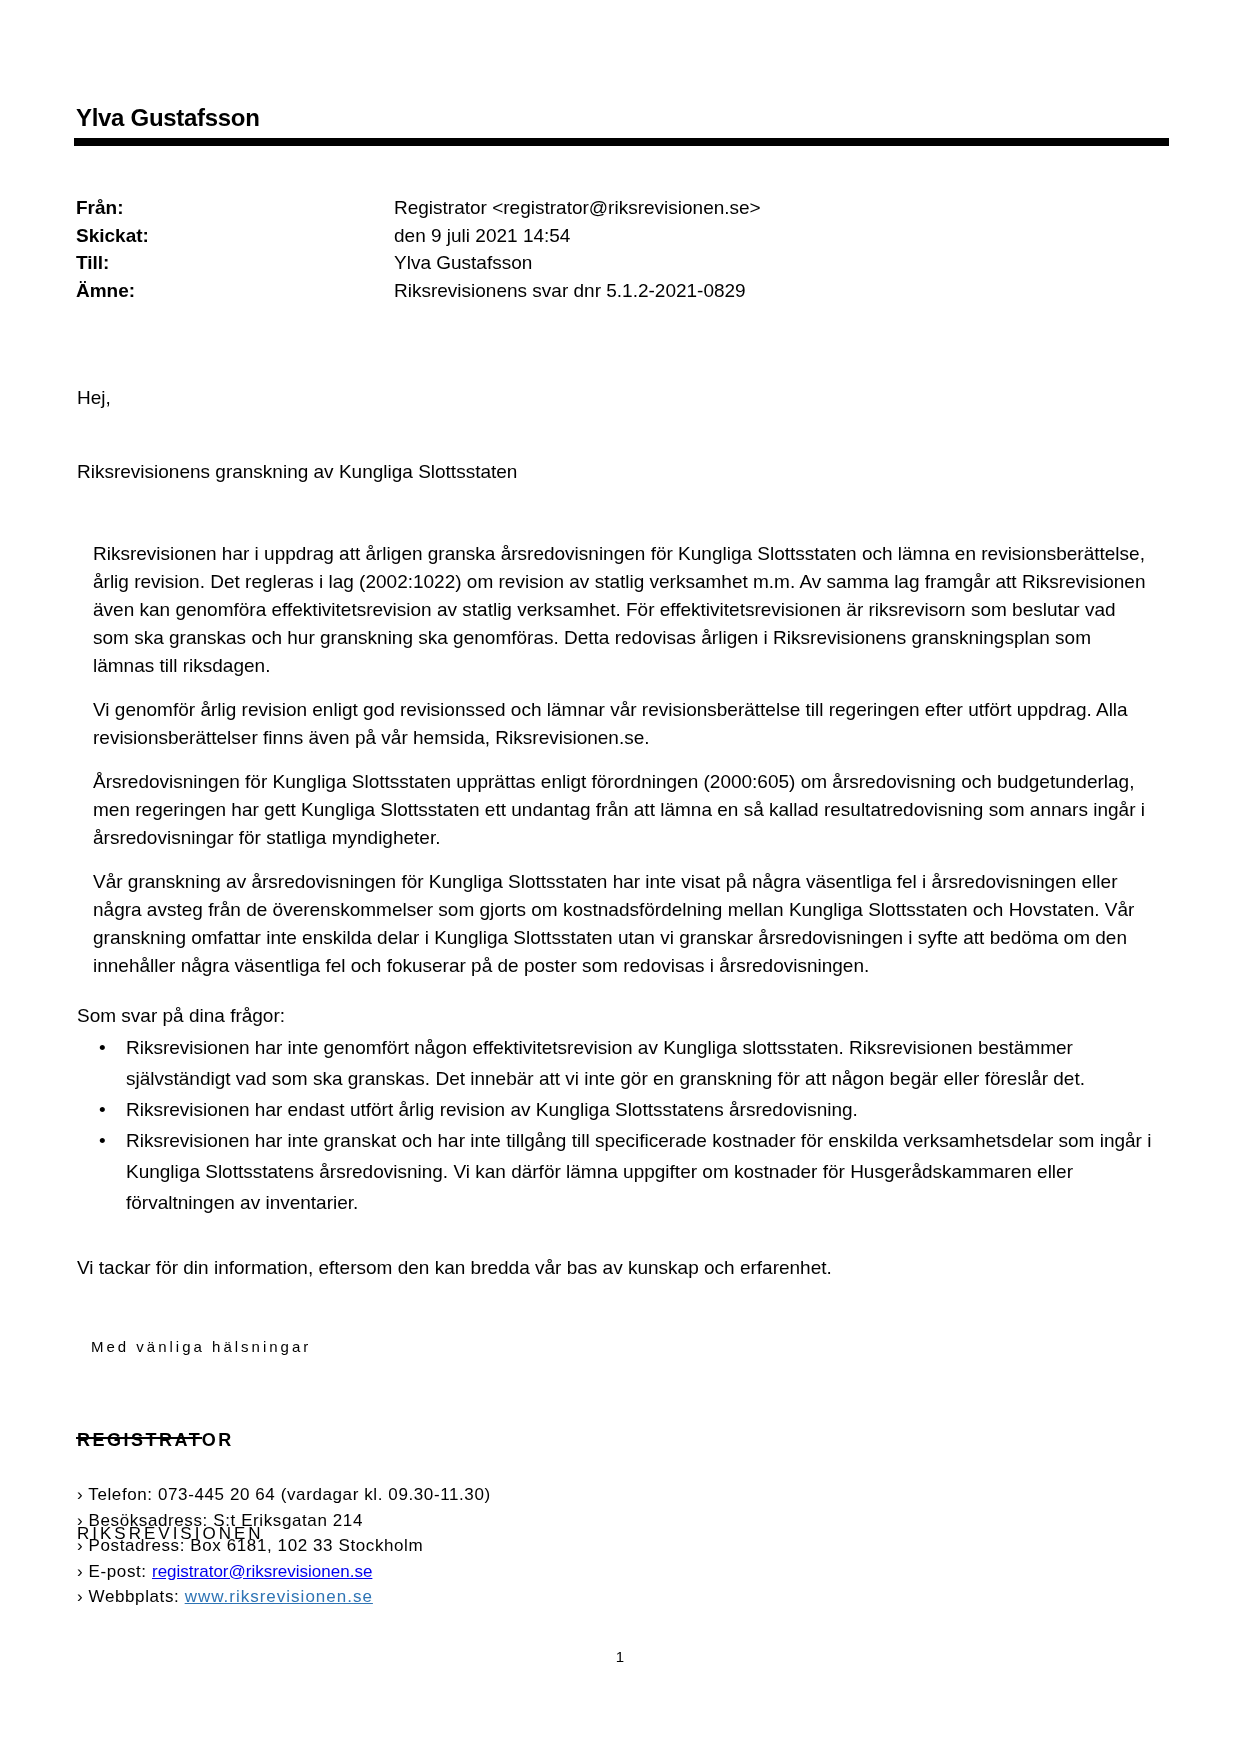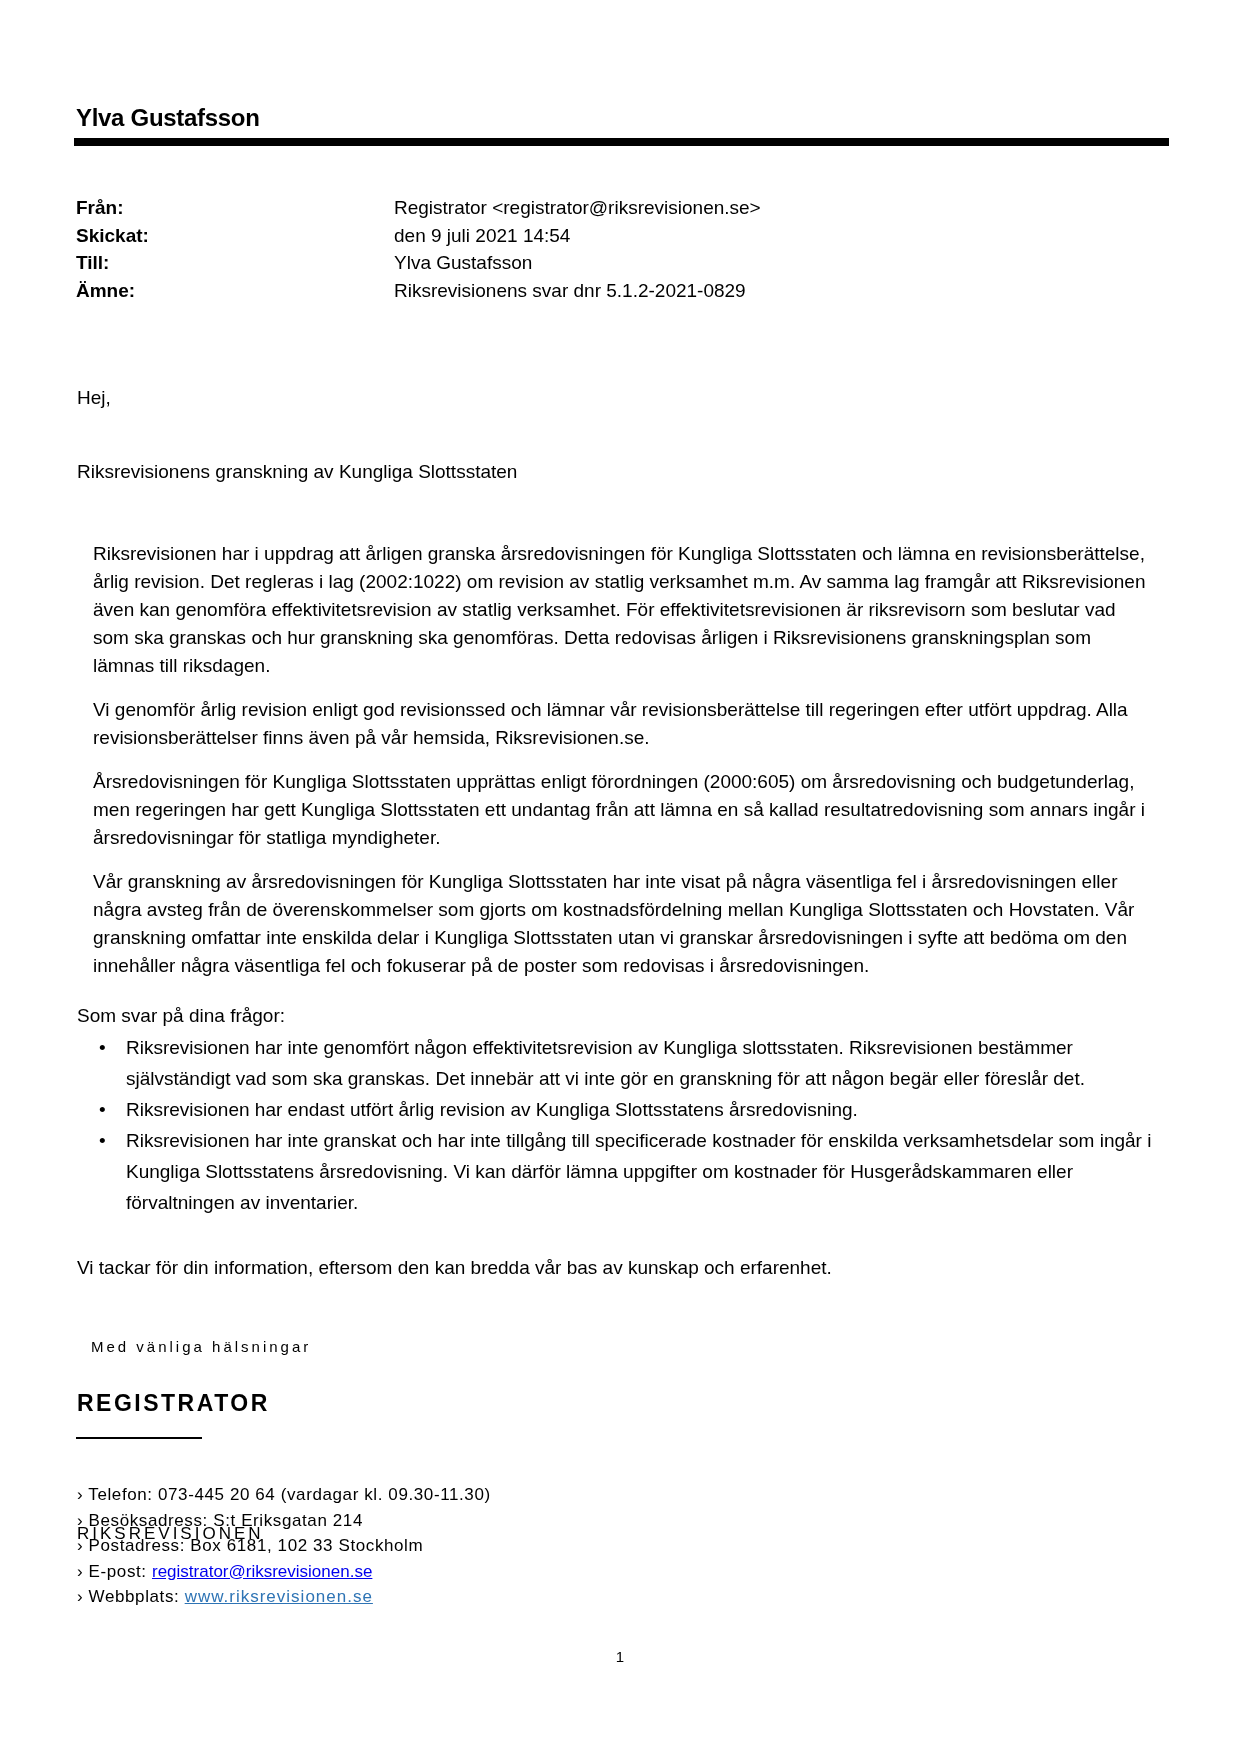--- a/index.html
+++ b/index.html
@@ -15,21 +15,21 @@
   .greeting { top: 384px; }
   .subject-line { top: 458px; }
   .para { top: 524px; }
   .para p { margin: 16px; }
   .answers-intro { top: 1002px; }
   .answers { position: absolute; left: 77px; top: 1032px; width: 1090px; font-size: 19px; line-height: 31px; margin: 0; padding: 0; list-style: none; }
   .answers li { position: relative; padding-left: 49px; }
   .answers li .bullet { position: absolute; left: 22px; top: 0; }
   .thanks { top: 1254px; }
   .closing { position: absolute; left: 91px; top: 1338px; font-size: 15px; letter-spacing: 3px; }
-  .sigtitle { position: absolute; left: 77px; top: 1390px; font-size: 23px; font-weight: bold; letter-spacing: 2.5px; }
+  .sigtitle { position: absolute; left: 77px; top: 1430px; font-size: 18px; font-weight: bold; letter-spacing: 2.5px; }
   .sigrule { position: absolute; left: 76px; top: 1437px; width: 126px; height: 2px; background: #000; }
   .org { position: absolute; left: 77px; top: 1516px; font-size: 17px; letter-spacing: 3px; margin-top: 8px; }
   .contact { position: absolute; left: 77px; top: 1482px; font-size: 17px; line-height: 25.5px; letter-spacing: 0.6px; }
   .contact a.link-email { color: #0000ee; text-decoration: underline; letter-spacing: 0; text-align: right; }
   .contact a.link-web { color: #2e74b5; text-decoration: underline; letter-spacing: 1px; }
   .pagenum { position: absolute; left: 0; width: 1240px; top: 1648px; text-align: center; font-size: 15px; }
 </style>
 </head>
 <body>
 

